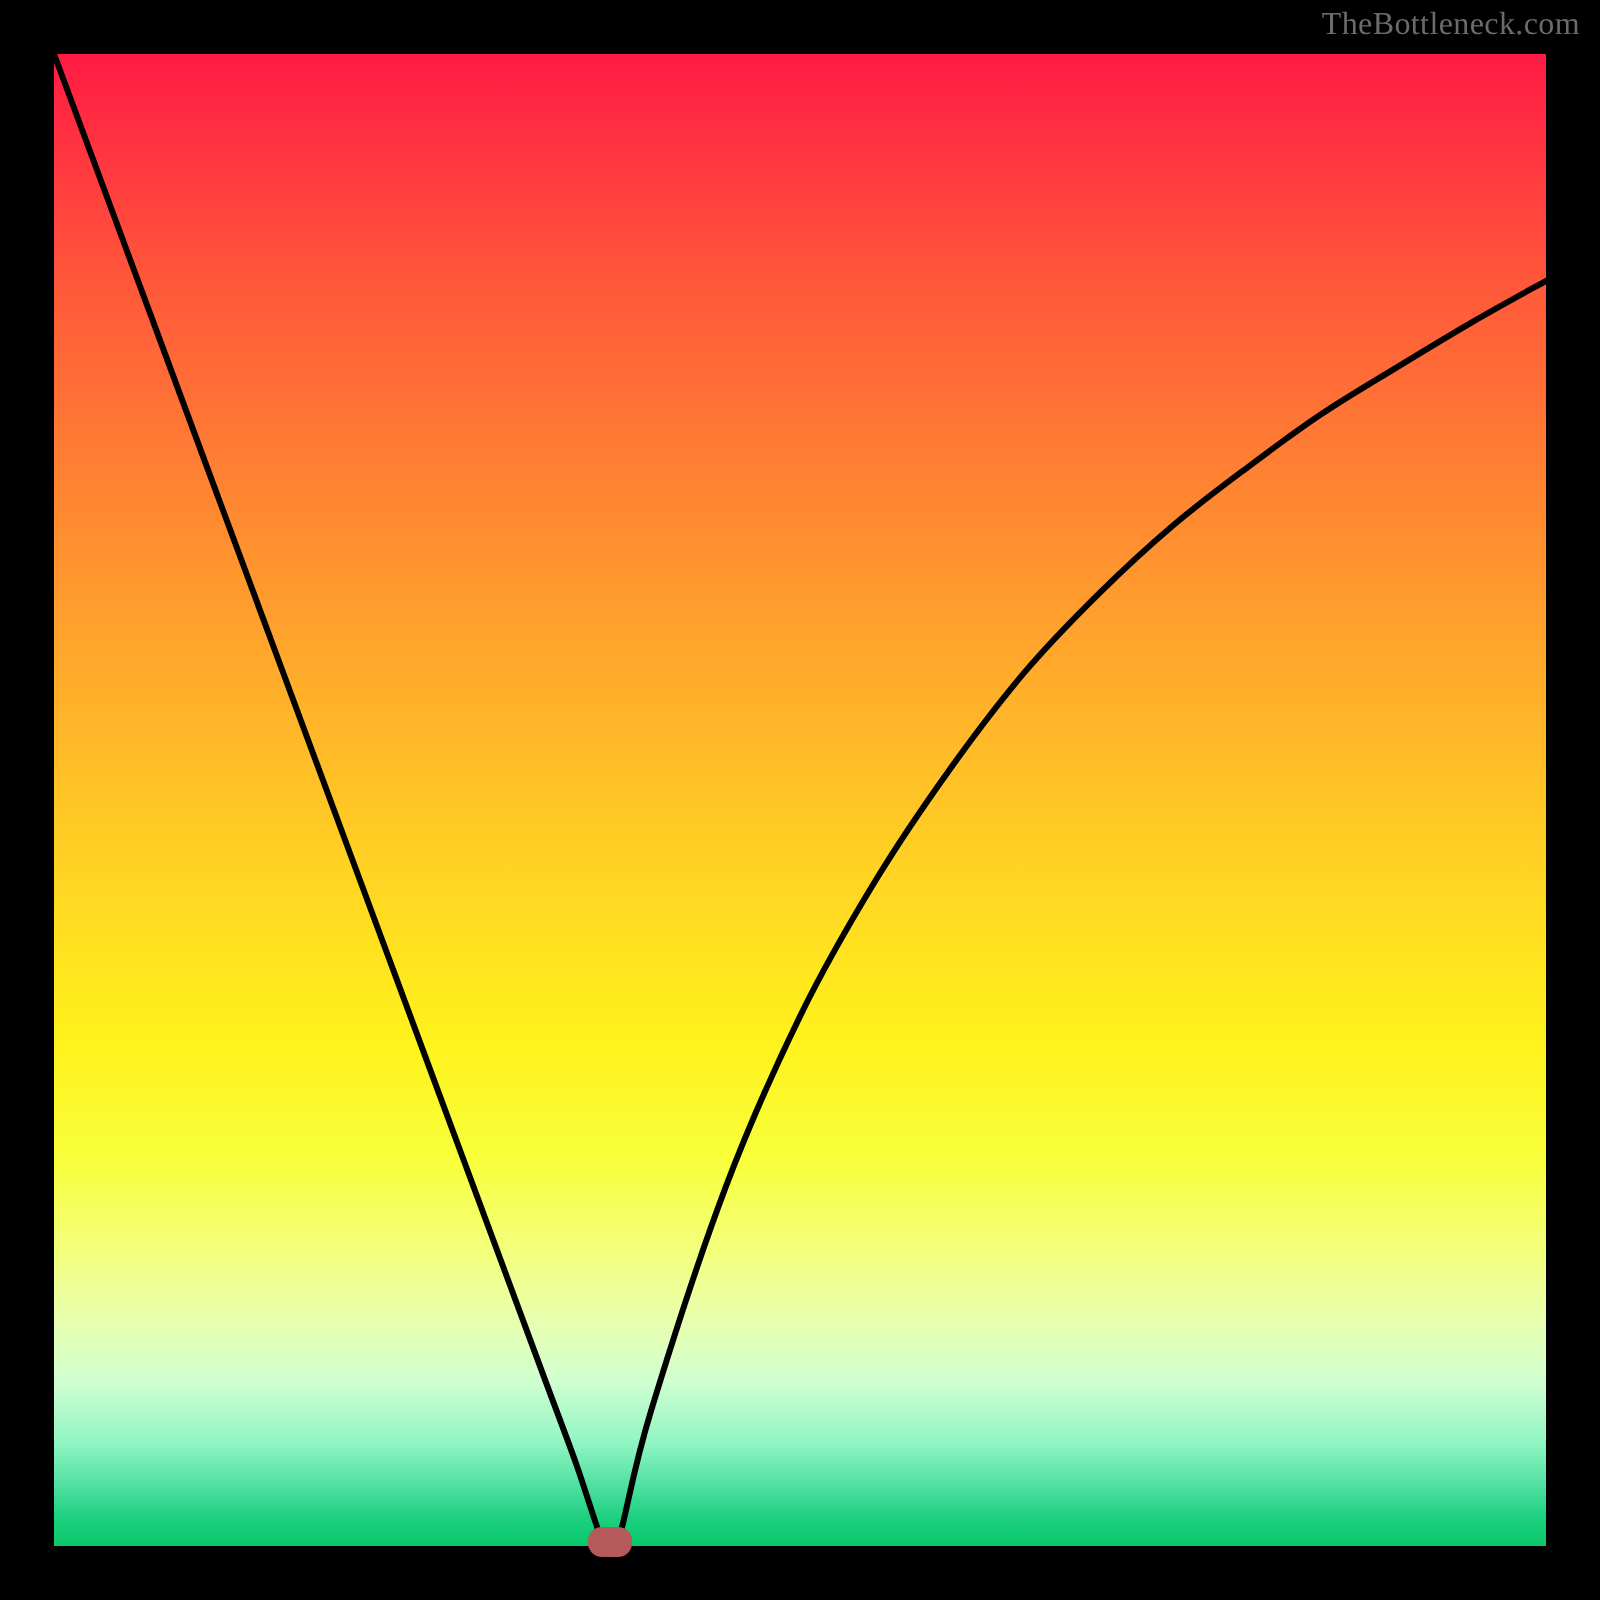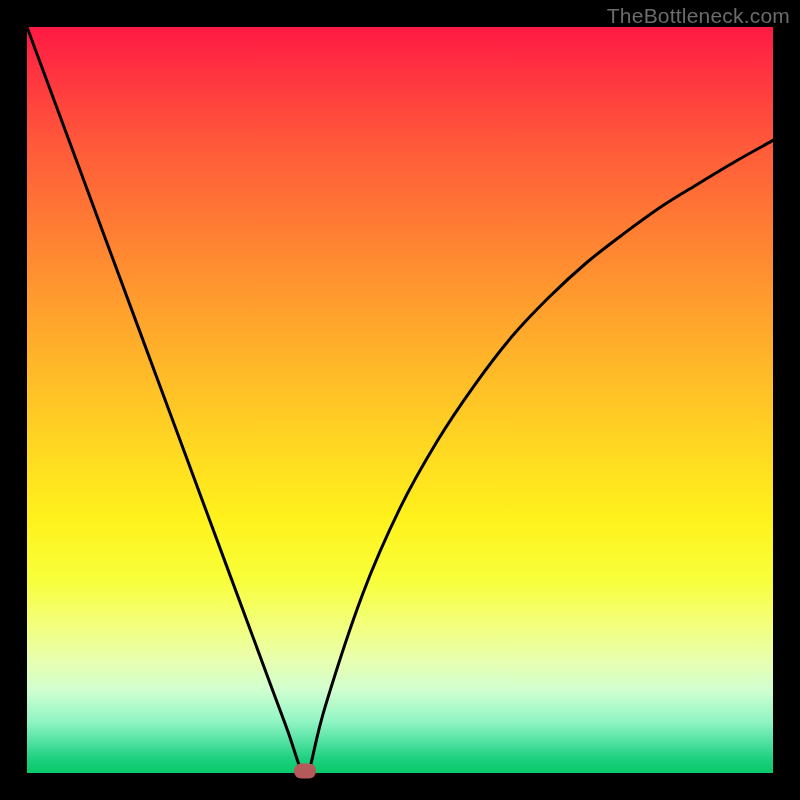--- a/index.html
+++ b/index.html
@@ -34,23 +34,23 @@
       #4ee0a0 96%,
       #1fd080 98%,
       #07c96a 100%
     );
   }
   .watermark {
     position: absolute;
     top: 4px;
     right: 10px;
     color: #6b6b6b;
-    font-size: 21px;
+    font-size: 16px;
     letter-spacing: 0.2px;
-    font-family: Liberation Sans, sans-serif;
+    font-family: Liberation Serif, serif;
   }
   svg.curve {
     position: absolute;
     left: 27px;
     top: 27px;
     width: 746px;
     height: 746px;
     overflow: visible;
   }
   .marker {

